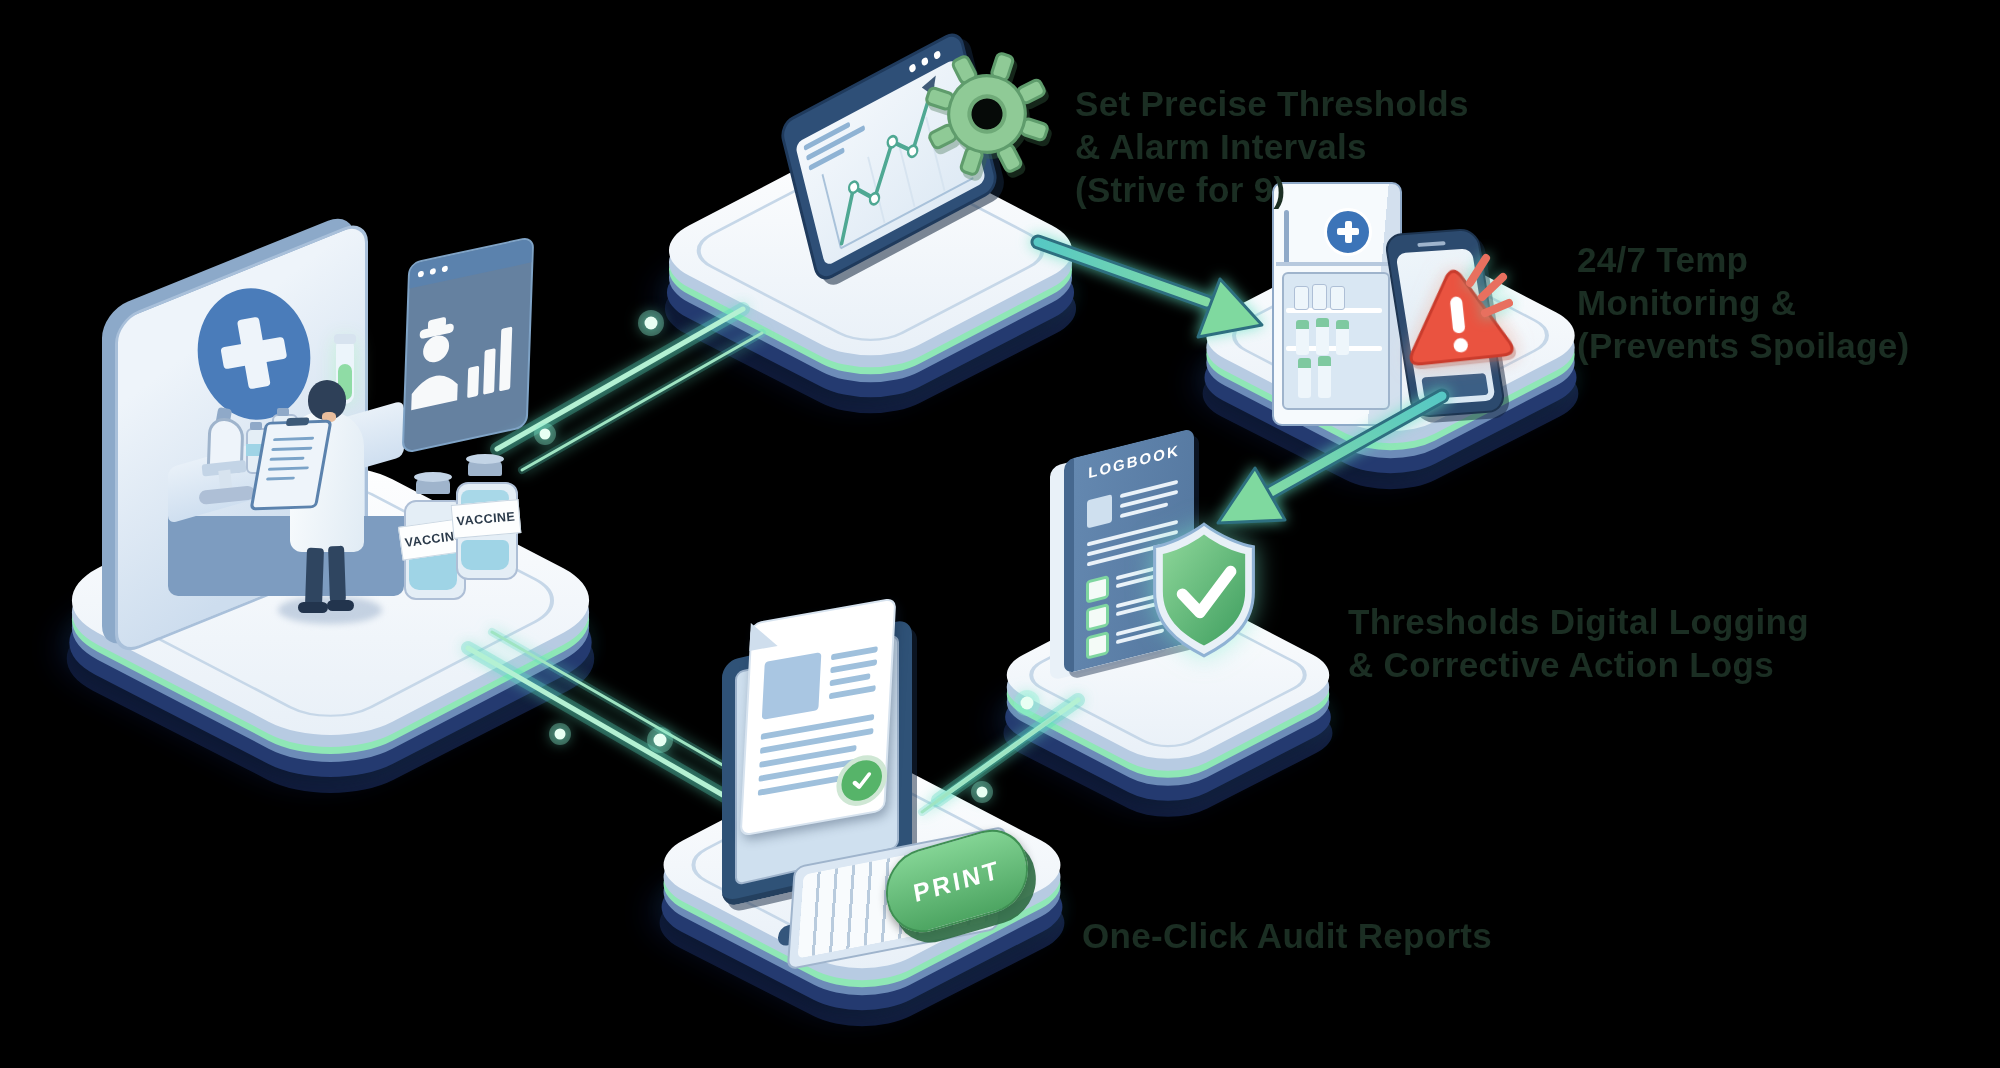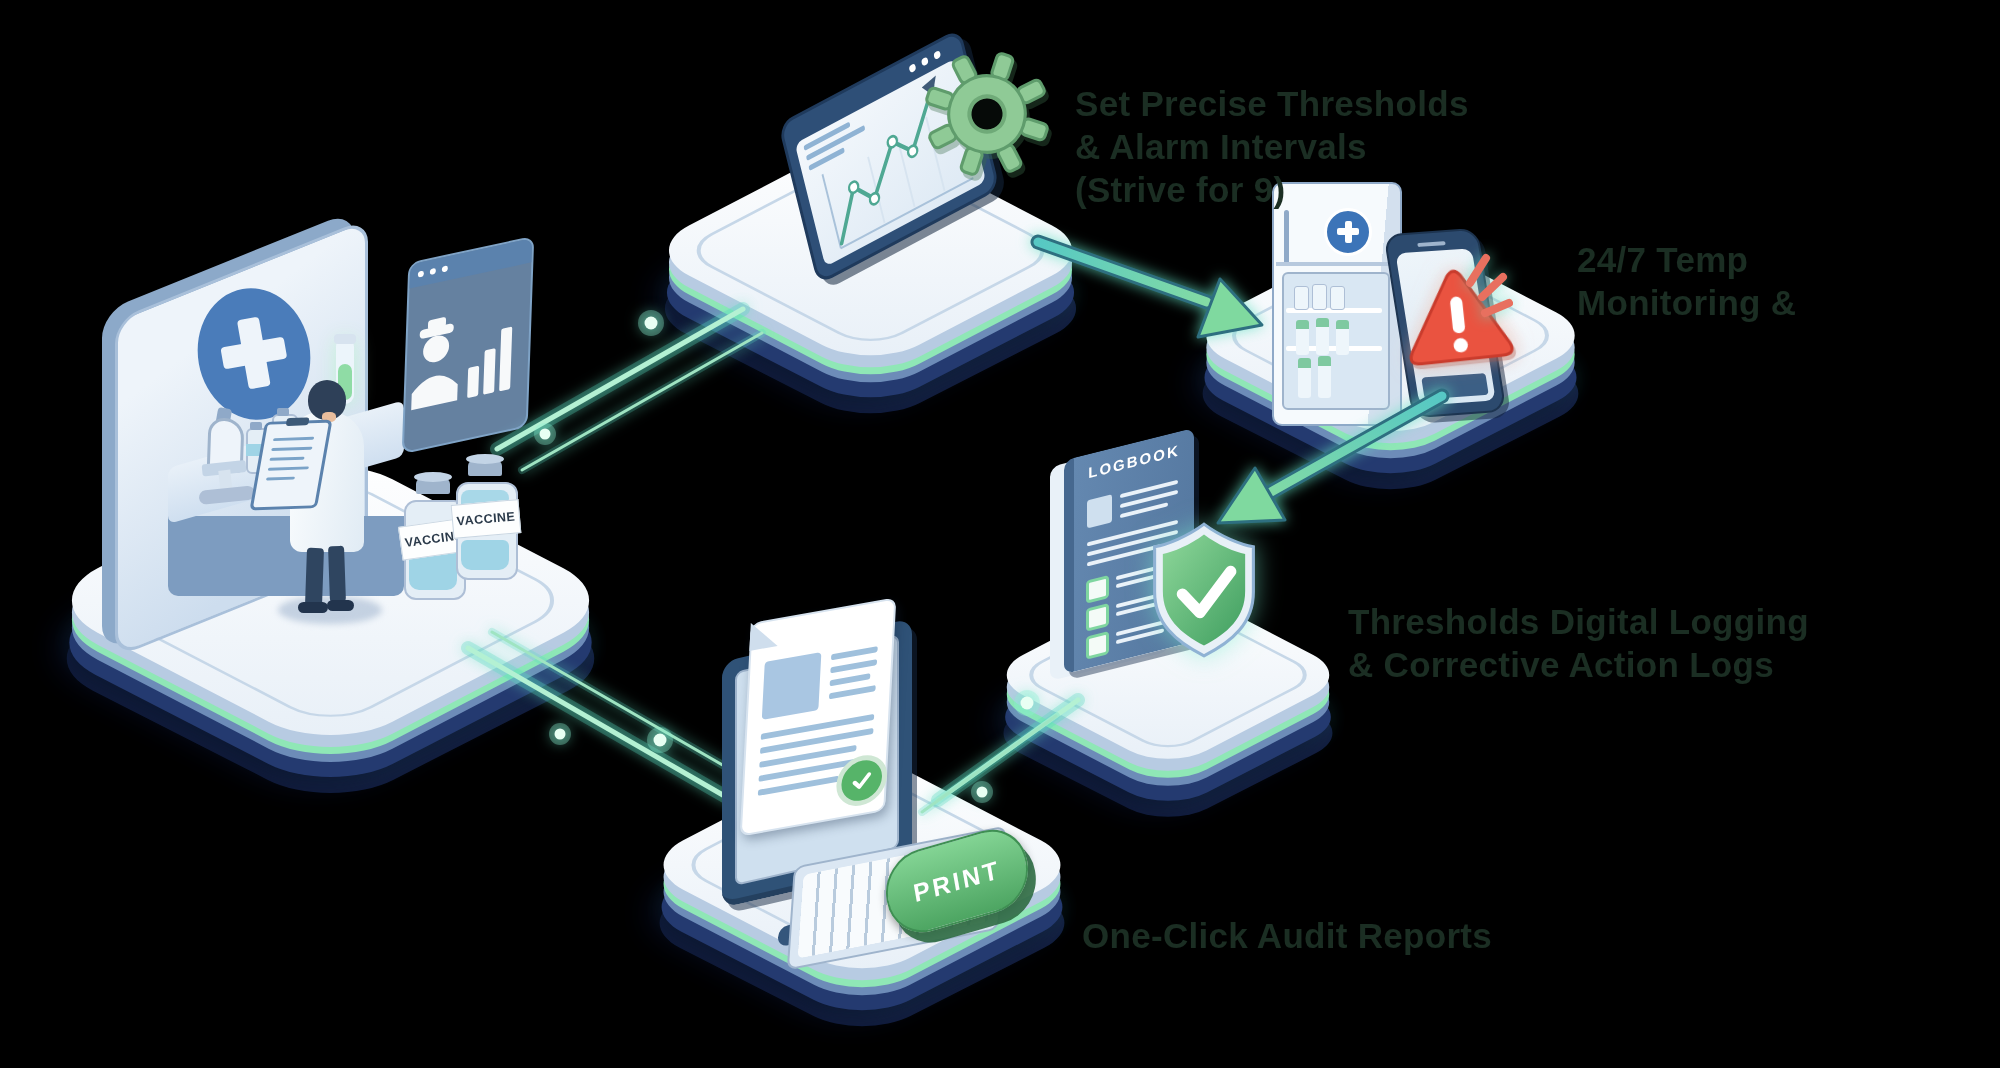--- a/index.html
+++ b/index.html
@@ -397,20 +397,21 @@
   </svg>
 
   <div class="lbl" style="left:1075px;top:48px;margin-top:34px;">
     <div>Set Precise Thresholds</div>
     <div>&amp; Alarm Intervals</div>
     <div>(Strive for 9)</div>
   </div>
   <div class="lbl" style="left:1577px;top:238px;">
     <div>24/7 Temp</div>
     <div>Monitoring &amp;</div>
+    <div>(Prevents Spoilage)</div>
   </div>
   <div class="lbl" style="left:1348px;top:600px;">
     <div>Thresholds Digital Logging</div>
     <div>&amp; Corrective Action Logs</div>
   </div>
   <div class="lbl" style="left:1082px;top:914px;">
     <div>One-Click Audit Reports</div>
   </div>
 
 </div>

